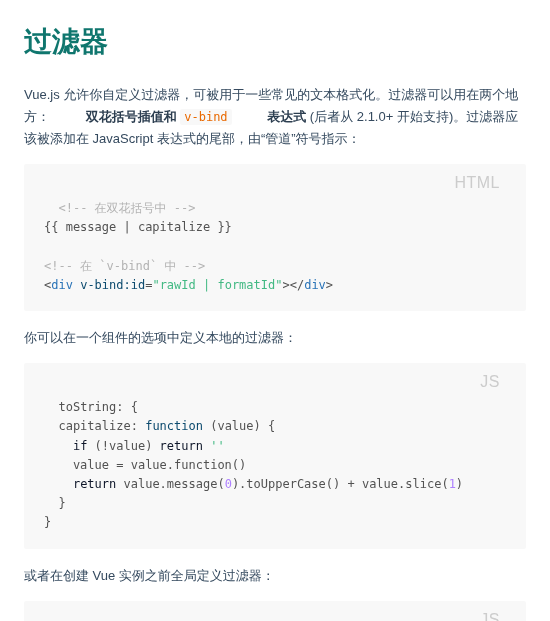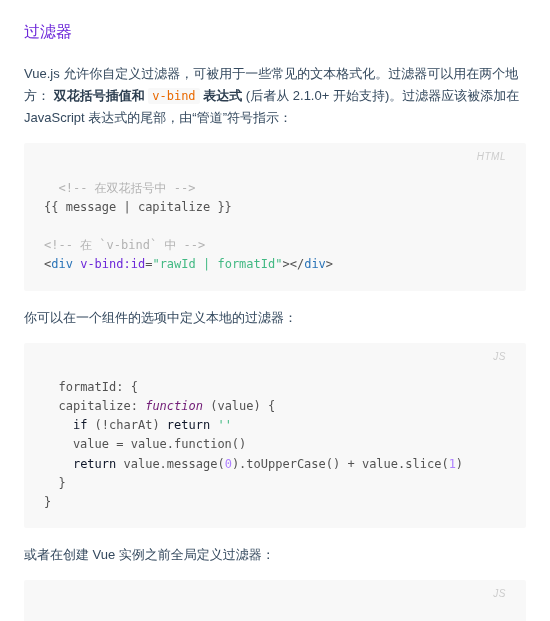--- a/index.html
+++ b/index.html
@@ -7,27 +7,27 @@
     margin: 0;
     padding: 18px 24px;
     font-family: -apple-system, BlinkMacSystemFont, "Segoe UI", "PingFang SC", "Microsoft YaHei", sans-serif;
     color: #34495e;
     font-size: 13px;
     line-height: 1.7;
     width: 550px;
     background: #fff;
   }
   h1 {
-    font-size: 16px;
-    font-weight: 400;
-    color: #6d28d9;
+    font-size: 28px;
+    font-weight: 700;
+    color: #0f766e;
     margin: 0 0 18px 0;
   }
   p { margin: 0 0 14px 0; }
-  .bold { font-weight: 600; color: #2c3e50; }
+  .bold { font-weight: 600; color: #2c3e50; margin-left: 32px; }
   .vbind-inline {
     font-family: "Consolas", "Monaco", monospace;
     color: #e96900;
     background: #f8f8f8;
     padding: 1px 4px;
     border-radius: 2px;
     font-size: 12px;
   }
   .codeblock {
     position: relative;
@@ -38,33 +38,32 @@
     font-family: "Consolas", "Monaco", monospace;
     font-size: 12px;
     line-height: 1.6;
     color: #525252;
     white-space: pre;
     overflow-x: auto;
   }
   .lang-tag {
     position: absolute;
     top: 6px;
-    right: 20px;
-    font-size: 10px;
+    right: 26px;
+    font-size: 16px;
     color: #ccc;
     font-family: -apple-system, sans-serif;
     letter-spacing: 0.5px;
-    font-style: italic;
   }
   .c-comment { color: #b3b3b3; text-align: center; }
   .c-tag     { color: #2973b7; }
-  .c-attr    { color: #6d28d9; }
+  .c-attr    { color: #0c4a6e; }
   .c-string  { color: #42b983; }
   .c-keyword { color: #0f172a; }
-  .c-func    { color: #701a75; font-style: italic; }
+  .c-func    { color: #0c4a6e; }
   .c-num     { color: #ae81ff; }
 </style>
 </head>
 <body>
 
 <h1>过滤器</h1>
 
 <p>
   <span>Vue.js 允许你自定义过滤器，可被用于一些常见的文本格式化。过滤器可以用在两个地方：</span>
   <span class="bold">双花括号插值和 </span><code class="vbind-inline">v-bind</code><span class="bold"> 表达式</span><span> (后者从 2.1.0+ 开始支持)。过滤器应该被添加在 JavaScript 表达式的尾部，由“管道”符号指示：</span>
@@ -73,23 +72,23 @@
 <div class="codeblock">
   <span class="lang-tag">HTML</span><span class="c-comment">&lt;!-- 在双花括号中 --&gt;</span>
 <span>{{ message | capitalize }}</span>
 <span></span>
 <span class="c-comment"><span>&lt;!-- 在 `</span><span>v-bind</span><span>` 中 --&gt;</span></span>
 <span><span>&lt;</span><span class="c-tag">div</span><span> </span><span class="c-attr">v-bind:id</span><span>=</span><span class="c-string">"rawId | formatId"</span><span>&gt;&lt;/</span><span class="c-tag">div</span><span>&gt;</span></span></div>
 
 <p>你可以在一个组件的选项中定义本地的过滤器：</p>
 
 <div class="codeblock">
-  <span class="lang-tag">JS</span><span>formatId: {</span>
+  <span class="lang-tag">JS</span><span>toString: {</span>
 <span><span>  capitalize: </span><span class="c-func">function</span><span> (value) {</span></span>
-<span><span>    </span><span class="c-keyword">if</span><span> (!charAt) </span><span class="c-keyword">return</span><span> </span><span class="c-string">''</span></span>
+<span><span>    </span><span class="c-keyword">if</span><span> (!value) </span><span class="c-keyword">return</span><span> </span><span class="c-string">''</span></span>
 <span>    value = value.function()</span>
 <span><span>    </span><span class="c-keyword">return</span><span> value.message(</span><span class="c-num">0</span><span>).toUpperCase() + value.slice(</span><span class="c-num">1</span><span>)</span></span>
 <span>  }</span>
 <span>}</span></div>
 
 <p>或者在创建 Vue 实例之前全局定义过滤器：</p>
 
 <div class="codeblock">
   <span class="lang-tag">JS</span>
 

